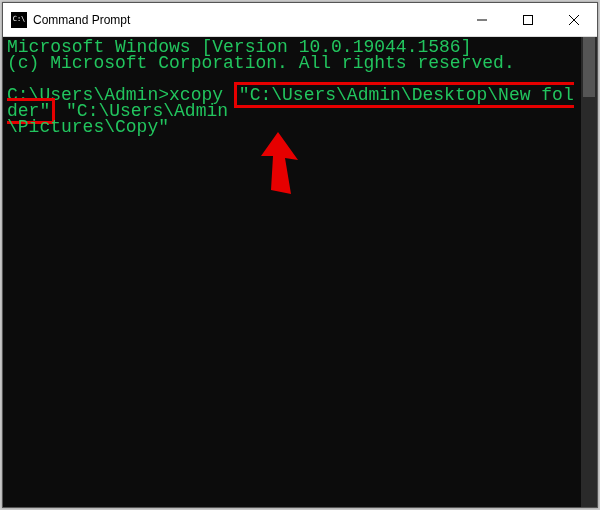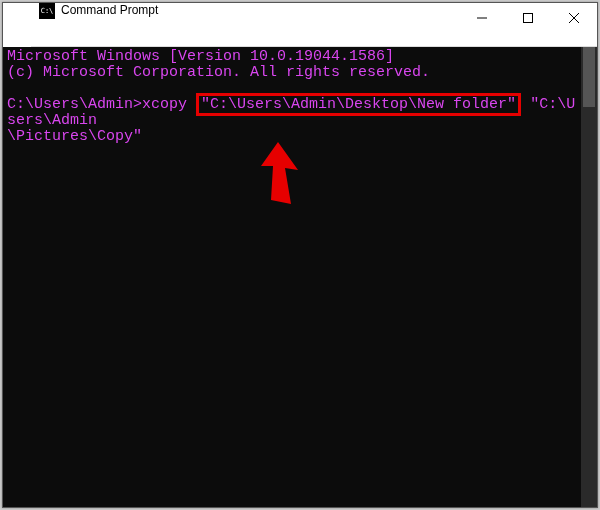--- a/index.html
+++ b/index.html
@@ -14,27 +14,26 @@
       width: 596px;
       height: 506px;
       margin: 2px;
       background: #fff;
       border: 1px solid #555;
       display: flex;
       flex-direction: column;
       box-shadow: 0 0 2px rgba(0,0,0,0.3);
     }
     .titlebar {
-      height: 44px;
+      height: 34px;
       background: #fff;
       display: flex;
-      align-items: flex-start;
+      align-items: center;
       border-bottom: 1px solid #ddd;
       flex-shrink: 0;
-      margin-left: 28px;
     }
     .title-icon {
       width: 16px;
       height: 16px;
       margin-left: 8px;
       margin-right: 6px;
       background: #000;
       position: relative;
       display: flex;
       align-items: center;
@@ -66,23 +65,23 @@
     .win-btn svg { width: 10px; height: 10px; }
     .terminal-wrap {
       flex: 1;
       display: flex;
       background: #0c0c0c;
       position: relative;
     }
     .terminal {
       flex: 1;
       background: #0c0c0c;
-      color: #d946ef;
+      color: #22c55e;
       font-family: Consolas, "Courier New", monospace;
-      font-size: 15px;
+      font-size: 18px;
       line-height: 16px;
       padding: 2px 4px;
       white-space: pre-wrap;
       word-break: break-all;
       overflow: hidden;
     }
     .scrollbar {
       width: 16px;
       background: #2a2a2a;
       position: relative;

